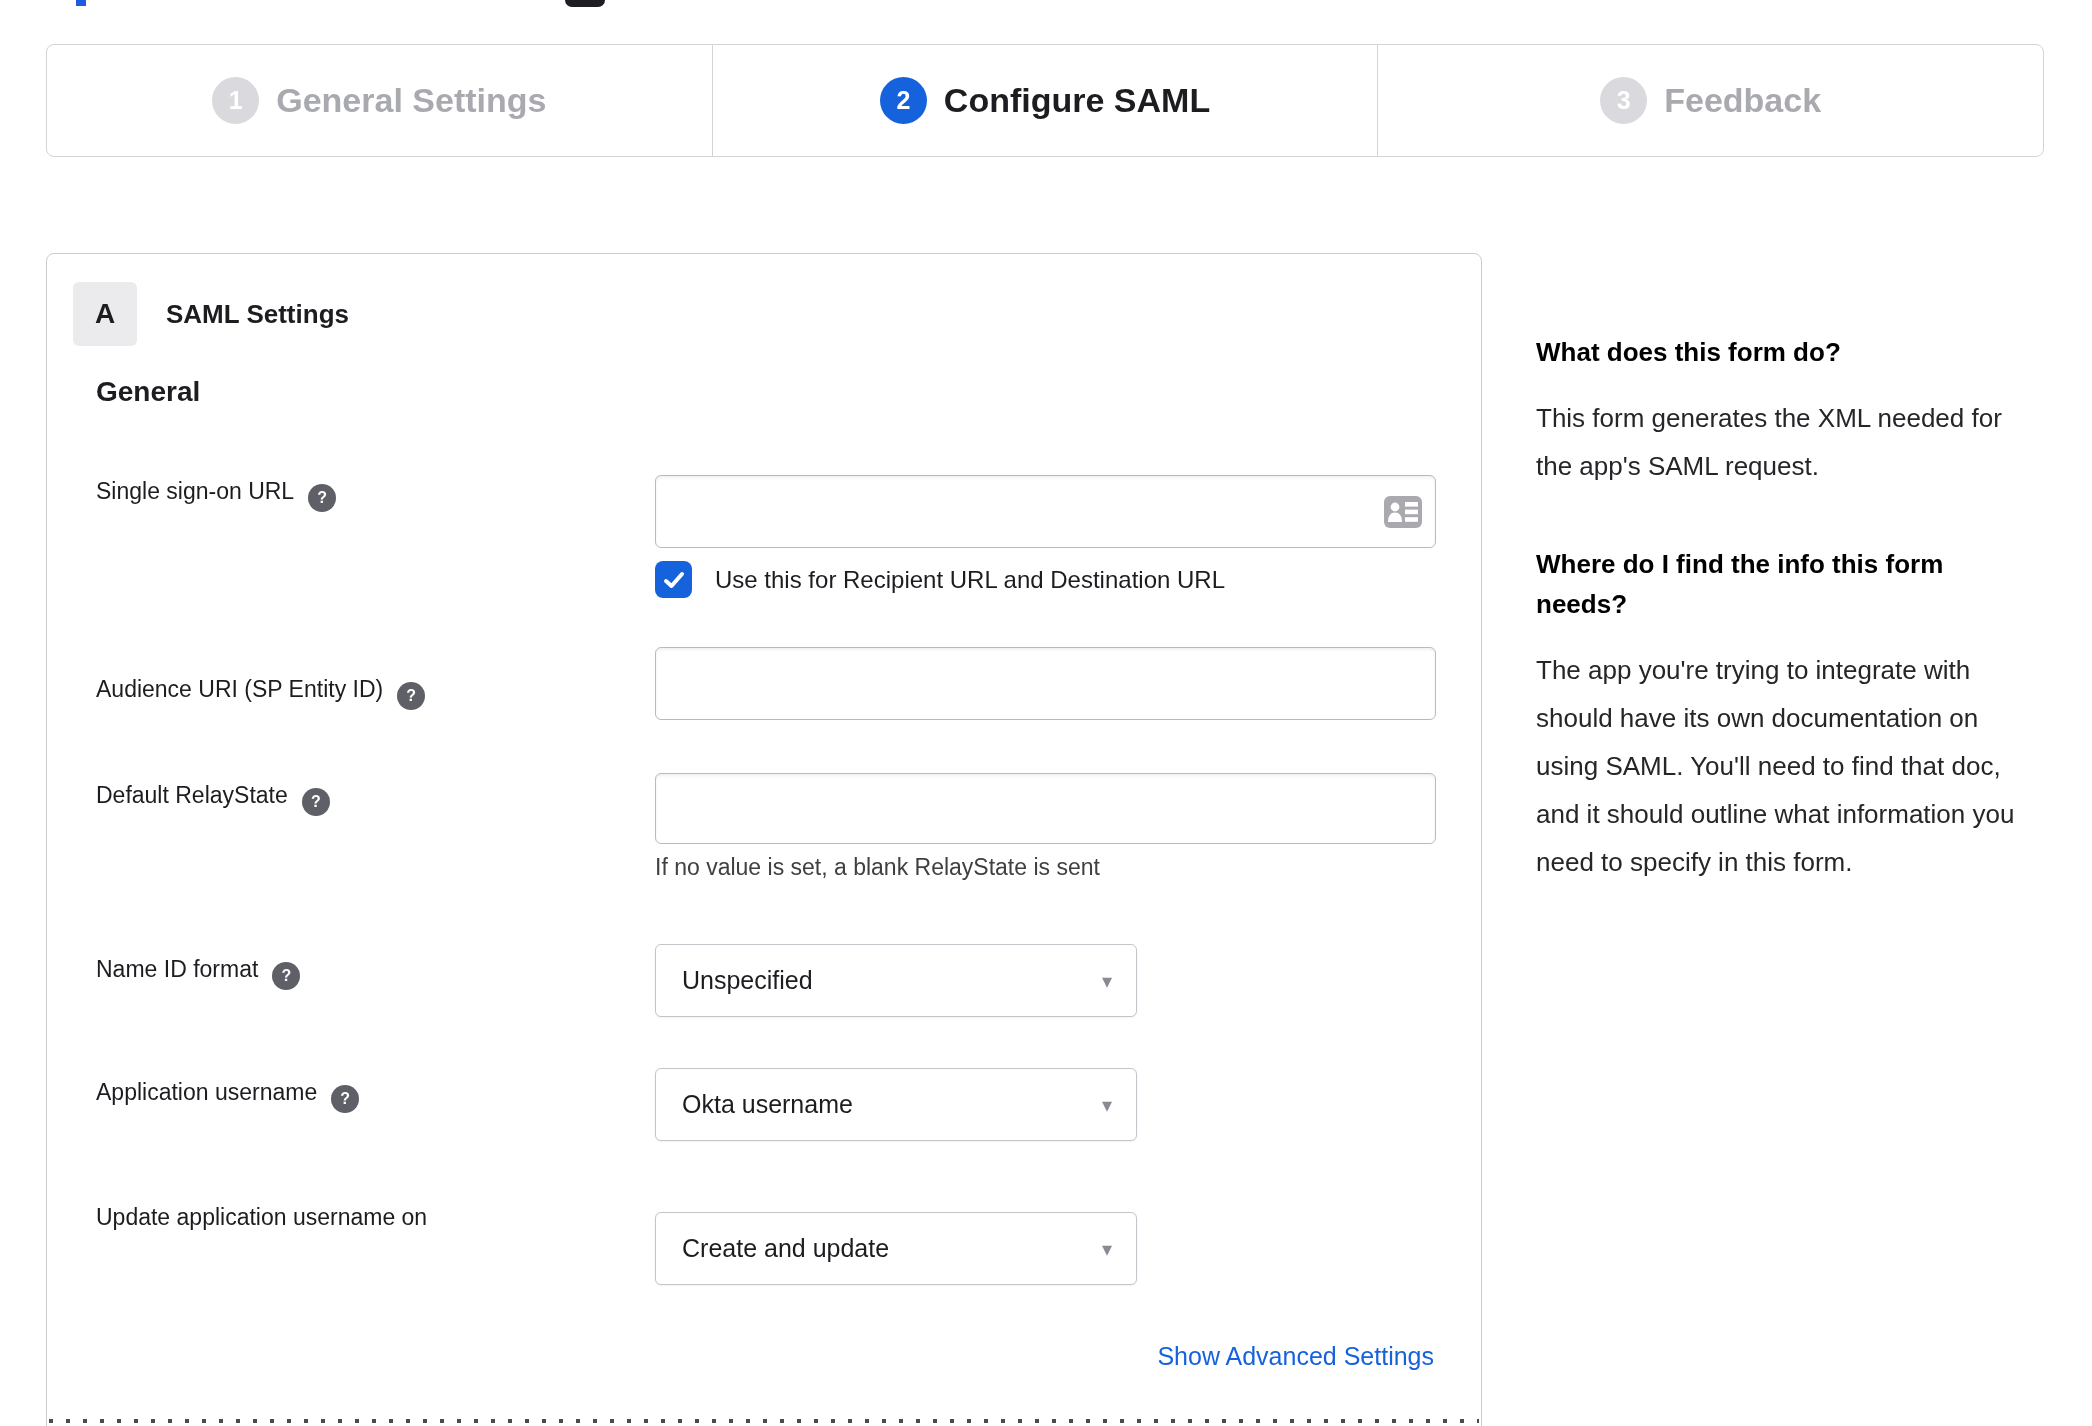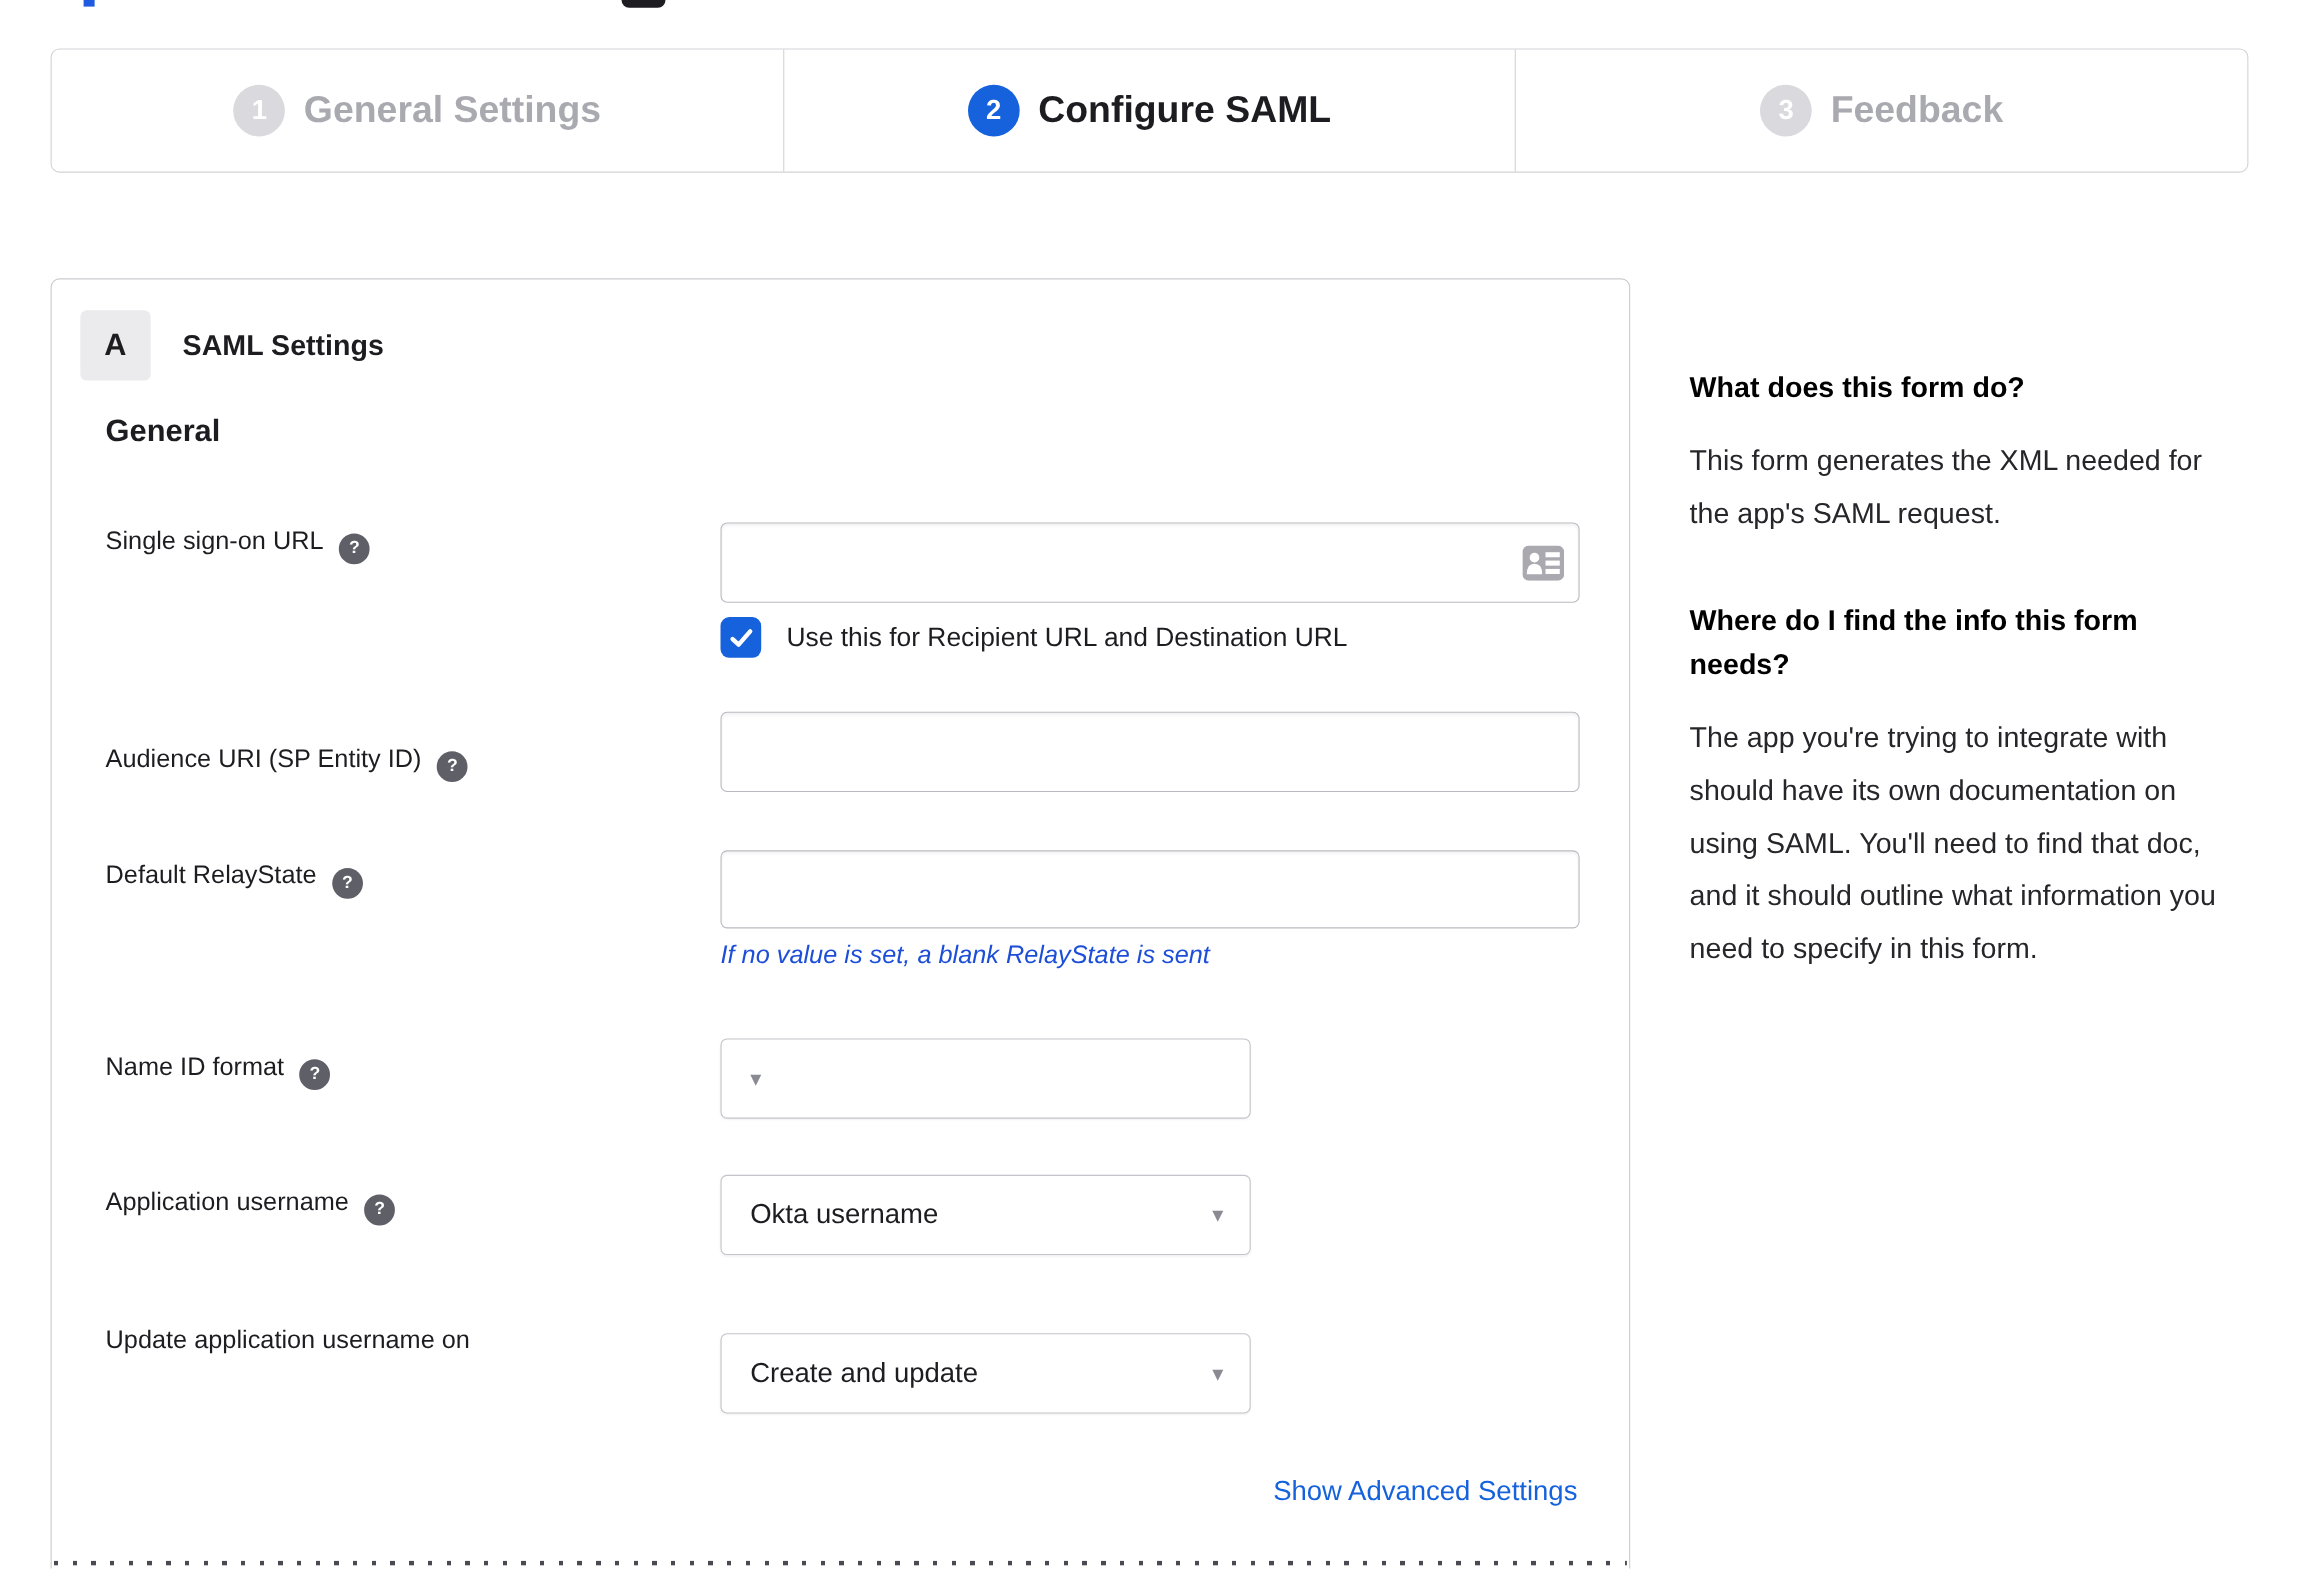--- a/index.html
+++ b/index.html
@@ -39,21 +39,21 @@
   .text-input { position: absolute; left: 608px; width: 781px; height: 73px;
                 border: 1px solid #b9b9c0; border-radius: 6px; background: #fff;
                 box-shadow: inset 0 2px 3px rgba(0,0,0,0.06); font-size: 25px; padding: 0 64px 0 20px;
                 font-family: "Liberation Sans", sans-serif; color: #1d1d21; outline: none; }
   .input-icon { position: absolute; left: 1337px; width: 38px; height: 32px; cursor: pointer; }
 
   .checkbox { position: absolute; left: 608px; top: 307px; width: 37px; height: 37px;
               background: #1662dd; border-radius: 8px; display: flex; align-items: center; justify-content: center; cursor: pointer; }
   .checkbox-label { position: absolute; left: 668px; top: 308px; font-size: 24px; line-height: 36px; }
 
-  .helper-text { position: absolute; left: 608px; top: 600px; font-size: 23px; color: #1d4ed8; font-style: italic; }
+  .helper-text { position: absolute; left: 608px; top: 600px; font-size: 23px; color: #404040; }
 
   .dropdown { position: absolute; left: 608px; width: 482px; height: 73px;
               border: 1px solid #c4c4ca; border-radius: 6px; background: #fff;
               box-shadow: 0 1px 2px rgba(0,0,0,0.05); display: flex; align-items: center;
               padding: 0 24px 0 26px; font-size: 25px; cursor: pointer; }
   .dropdown .dd-value { flex: 1 1 auto; }
   .dropdown .dd-arrow { color: #8a8a92; font-size: 20px; }
 
   .advanced-link { position: absolute; top: 1088px; right: 47px; font-size: 25px; font-weight: 500;
                    color: #1662dd; cursor: pointer; text-decoration: none; }
@@ -113,20 +113,21 @@
 
   <div class="field-label" style="top:402px;margin-top:16px;"><span>Audience URI (SP Entity ID)</span><span class="help-icon">?</span></div>
   <input class="text-input" style="top: 393px; padding-right: 20px;" type="text" value="">
 
   <div class="field-label" style="top:524px;"><span>Default RelayState</span><span class="help-icon">?</span></div>
   <input class="text-input" style="top: 519px; height: 71px; padding-right: 20px;" type="text" value="">
   <div class="helper-text">If no value is set, a blank RelayState is sent</div>
 
   <div class="field-label" style="top:698px;"><span>Name ID format</span><span class="help-icon">?</span></div>
   <div class="dropdown" style="top:690px;">
+    <span class="dd-value">Unspecified</span>
     <span class="dd-arrow">▾</span>
   </div>
 
   <div class="field-label" style="top:821px;"><span>Application username</span><span class="help-icon">?</span></div>
   <div class="dropdown" style="top:814px;gap:40px;">
     <span class="dd-value">Okta username</span>
     <span class="dd-arrow">▾</span>
   </div>
 
   <div class="field-label" style="top:946px;"><span>Update application username on</span></div>

